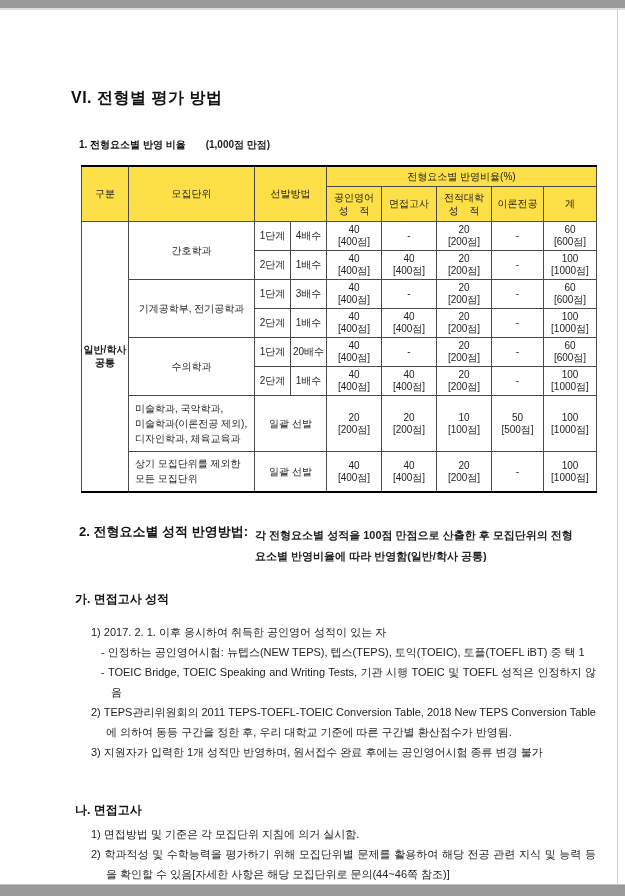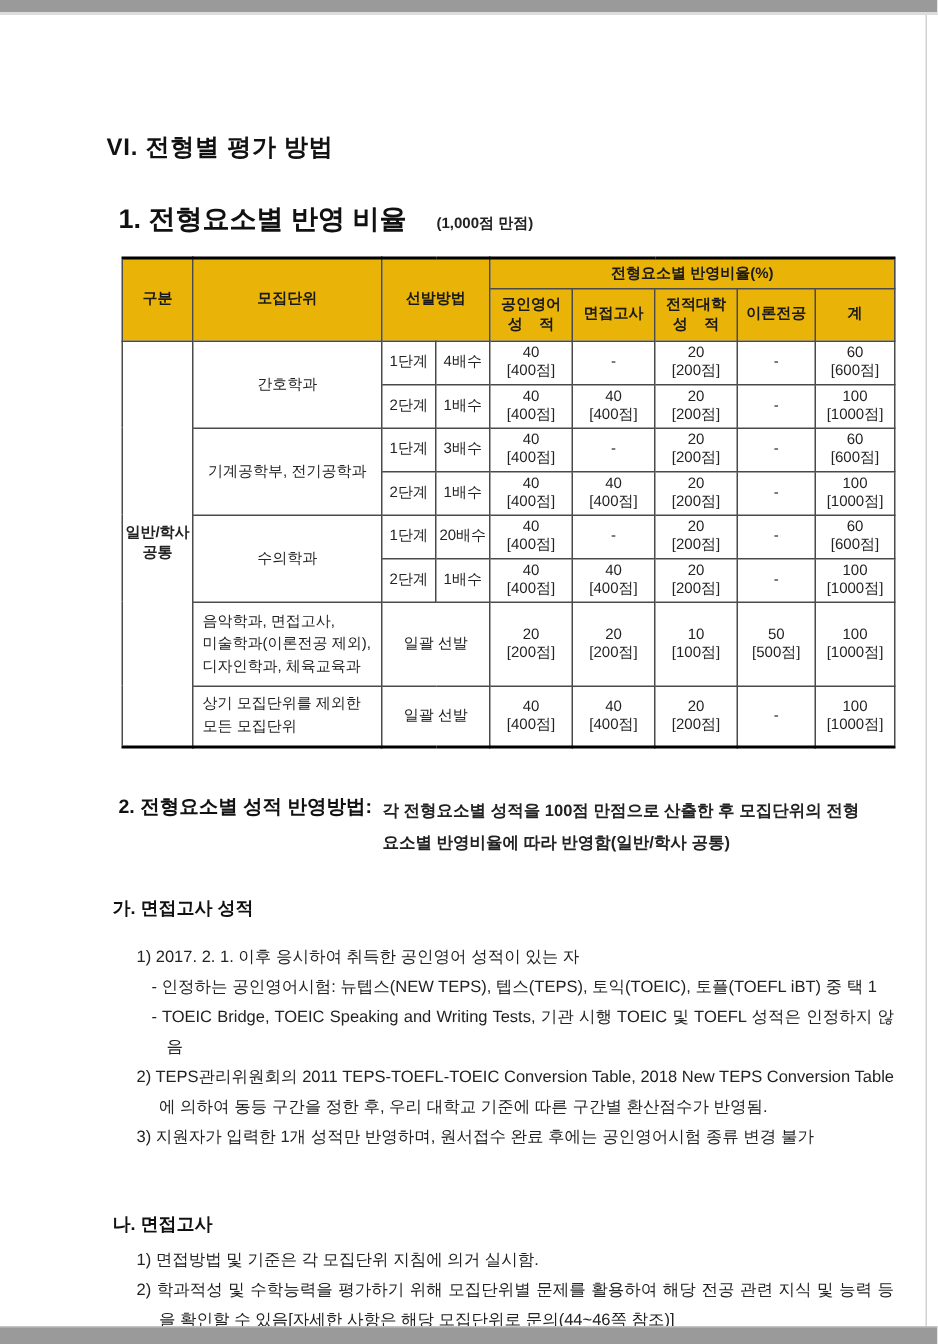--- a/index.html
+++ b/index.html
@@ -7,28 +7,28 @@
   body { font-family:"Liberation Sans","DejaVu Sans",sans-serif; background:#fff; color:#1f1f1f; }
   .screen { position:relative; width:625px; height:896px; background:#fff; overflow:hidden; }
   .edge-bar { position:absolute; left:0; width:625px; background:#9a9a9a; }
   .edge-bar.top { top:0; height:10px; border-bottom:2px solid #dcdcdc; }
   .edge-bar.bottom { bottom:0; height:12px; border-top:1px solid #c4c4c4; }
   .right-line { position:absolute; top:10px; bottom:12px; left:617px; width:1px; background:#d2d2d2; }
   .content { position:absolute; top:10px; left:16px; width:625px; padding:78px 45px 0 55px; }
 
   .doc-title { font-size:16px; font-weight:bold; letter-spacing:0.5px; color:#111; }
   .sec1-head { margin:25px 0 13px 8px; }
-  .sec1-head .h2 { font-size:18px; font-weight:bold; color:#111; }
+  .sec1-head .h2 { font-size:10px; font-weight:bold; color:#111; }
   .sec1-head .h2-suffix { font-size:10px; font-weight:bold; color:#222;padding-left:20px; }
 
   table.ratio { border-collapse:collapse; table-layout:fixed; width:515px; margin-left:10px;
                 border-top:2px solid #000; border-bottom:2px solid #000; }
   table.ratio th, table.ratio td { border:1px solid #4a4a4a; font-size:10px; text-align:center;
                 vertical-align:middle; padding:1px 1px; line-height:13px; color:#222; }
-  table.ratio th { background:#eab308; font-weight:bold; color:#1a1a1a; }
+  table.ratio th { background:#fde047; font-weight:normal; color:#1a1a1a; }
   tr.h-r1 { height:20px; } tr.h-r2 { height:35px; }
   tr.b { height:29px; } tr.b-arts { height:56px; } tr.b-last { height:41px; }
   .subhead th { border-bottom:2px solid #000; }
   .cell-left { text-align:left !important; padding-left:6px !important; line-height:15px !important; }
   .cat-cell { font-weight:bold; }
   .sp { white-space:pre; }
   .num-p { line-height:12px; }
 
   .sec2 { display:flex; margin:30px 0 0 8px; }
   .sec2-label { font-size:13px; font-weight:bold; white-space:nowrap; color:#111; }
@@ -239,21 +239,21 @@
               <div>-</div>
               <div class="num-p"></div>
             </td>
           <td>
               <div>100</div>
               <div class="num-p">[1000점]</div>
             </td>
         </tr>
         <tr class="b-arts">
           <td class="cell-left">
-            <div>음악학과, 면접고사,</div>
+            <div>미술학과, 국악학과,</div>
             <div>미술학과(이론전공 제외),</div>
             <div>디자인학과, 체육교육과</div>
           </td>
           <td colspan="2">일괄 선발</td>
           <td>
               <div>20</div>
               <div class="num-p">[200점]</div>
             </td>
           <td>
               <div>20</div>

